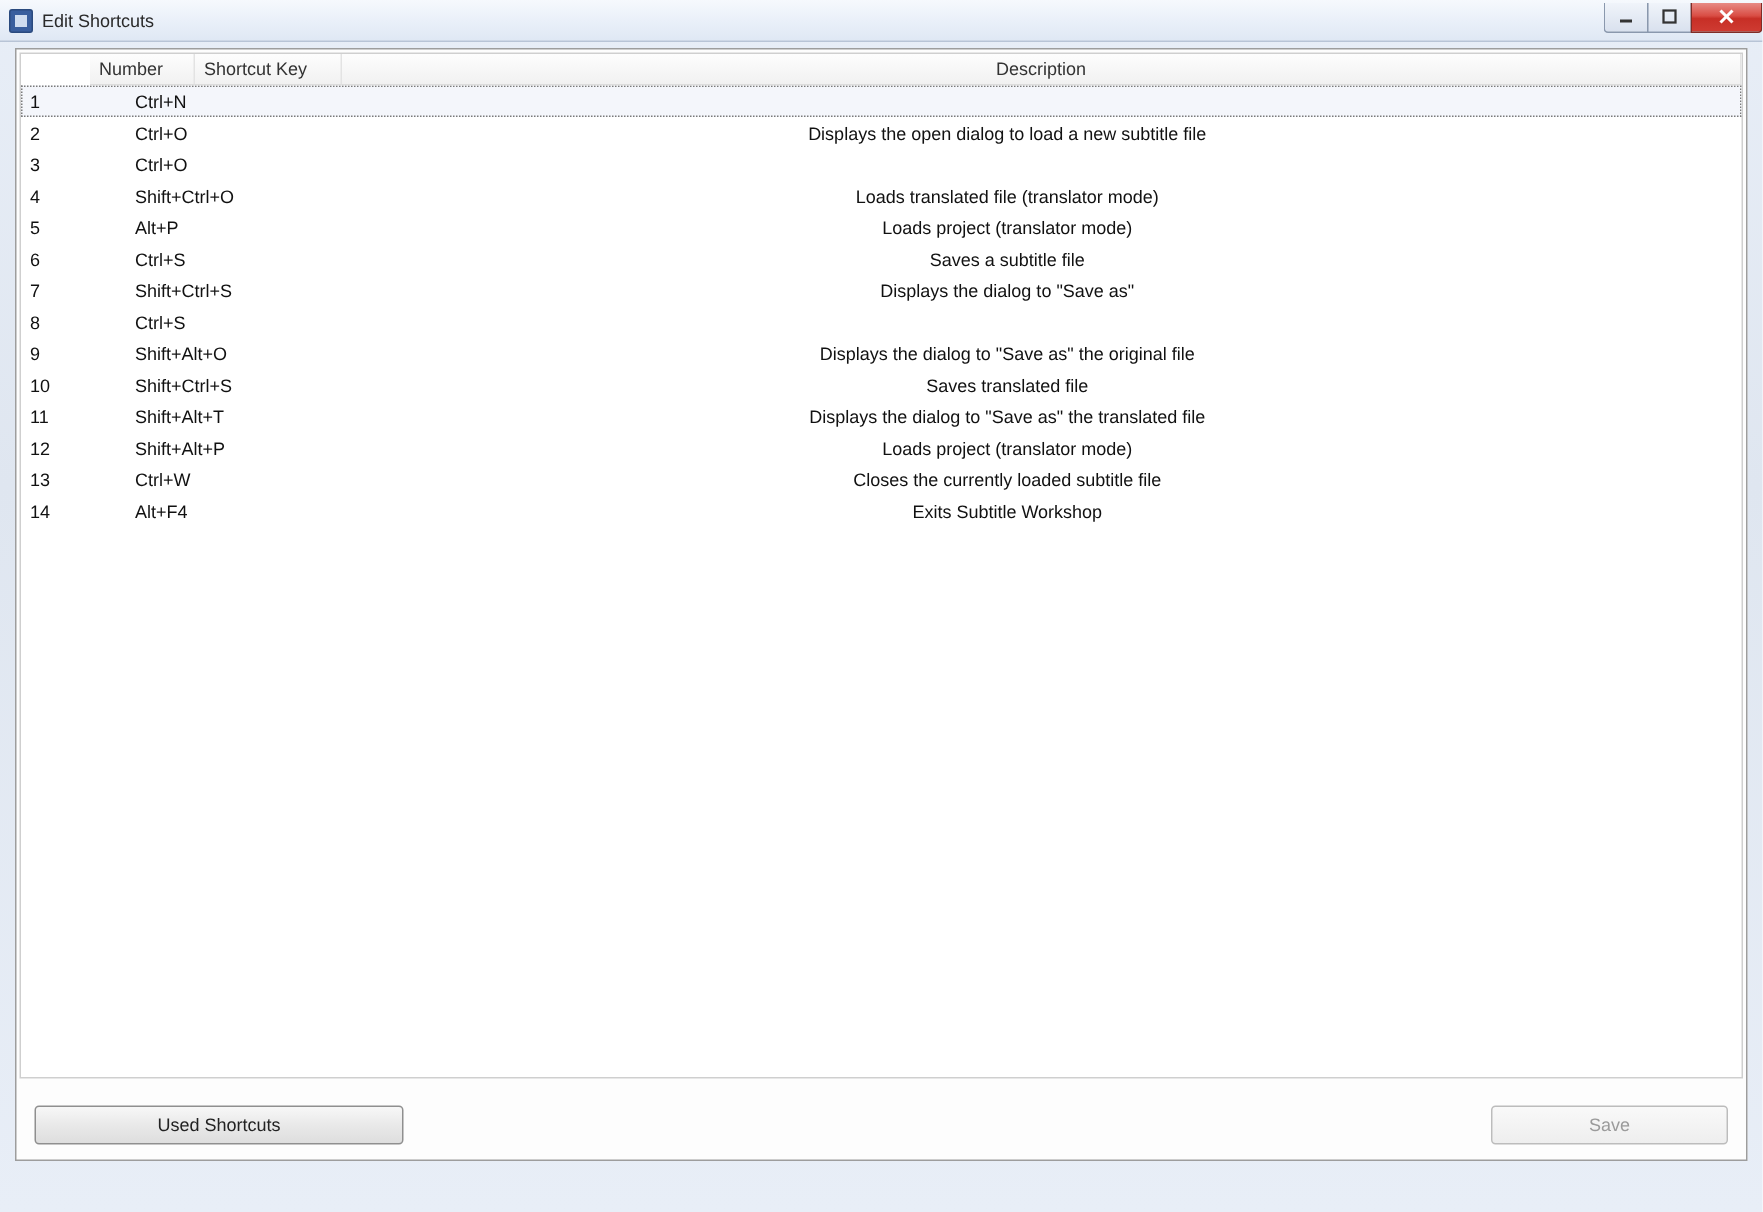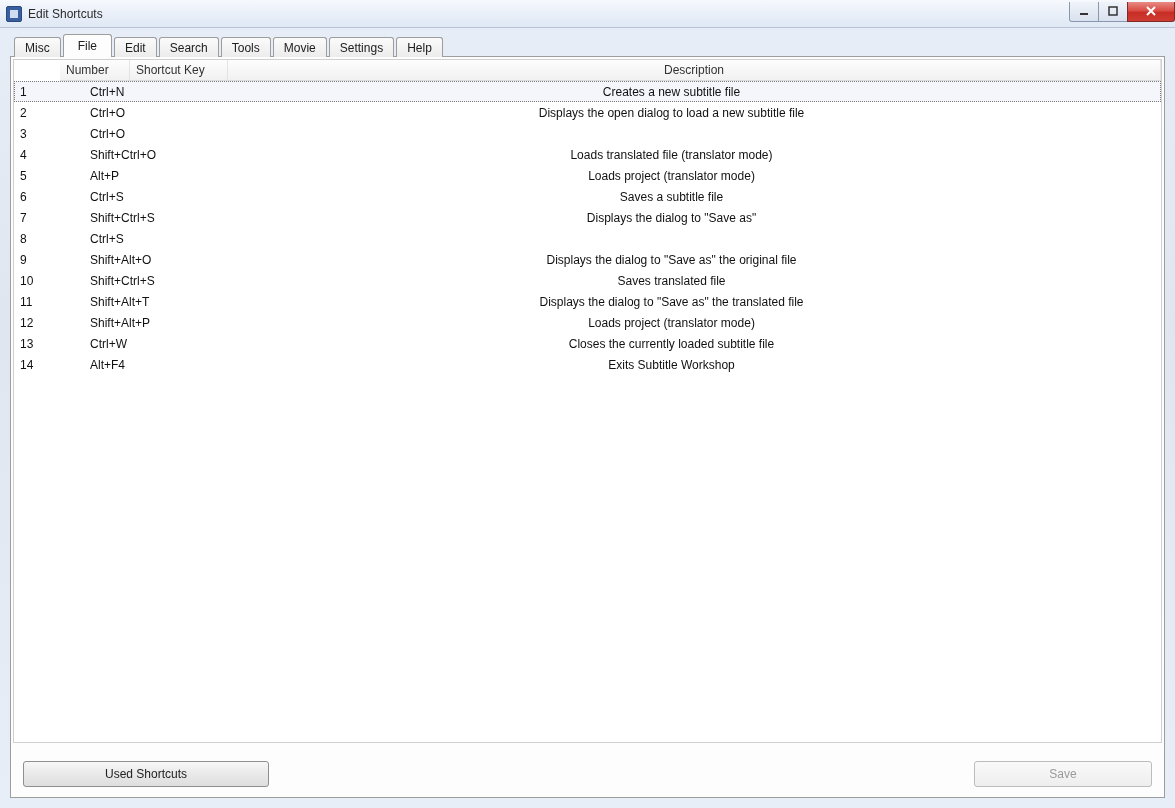--- a/index.html
+++ b/index.html
@@ -154,21 +154,21 @@
   .btn {
     border: 1px solid #8f8f8f;
     border-radius: 3px;
     background: linear-gradient(180deg, #f7f7f7 0%, #e9e9e9 50%, #dedede 100%);
     height: 26px;
     display: flex; align-items: center; justify-content: center;
     color: #222;
     cursor: default;
   }
   .btn.used { width: 246px; }
-  .btn.save { width: 178px; color: #9b9b9b; border-color: #bcbcbc; background: linear-gradient(180deg, #f9f9f9 0%, #eeeeee 100%); }
+  .btn.save { width: 158px; color: #9b9b9b; border-color: #bcbcbc; background: linear-gradient(180deg, #f9f9f9 0%, #eeeeee 100%); }
 </style>
 </head>
 <body>
 
 <div class="titlebar">
   <span class="app-icon"></span>
   <span class="title-text">Edit Shortcuts</span>
   <span class="spacer"></span>
   <div class="win-buttons">
     <div class="win-btn min">
@@ -185,43 +185,32 @@
       <svg width="14" height="12">
           <line x1="3" y1="2" x2="11" y2="10" stroke="#fff" stroke-width="2"></line>
           <line x1="11" y1="2" x2="3" y2="10" stroke="#fff" stroke-width="2"></line>
         </svg>
     </div>
   </div>
 </div>
 
 <div class="client">
 
-  <div class="tabs-bar" id="tabs-bar">
-      <div class="tab">Misc</div>
-      <div class="tab active">File</div>
-      <div class="tab">Edit</div>
-      <div class="tab">Search</div>
-      <div class="tab">Tools</div>
-      <div class="tab">Movie</div>
-      <div class="tab">Settings</div>
-      <div class="tab">Help</div>
-    </div>
 
   <div class="tab-panel">
     <div class="listview">
       <div class="lv-header">
         <div class="lv-col-head col-number">Number</div>
         <div class="lv-col-head col-key">Shortcut Key</div>
         <div class="lv-col-head col-desc">Description</div>
       </div>
       <div class="lv-body" id="lv-body">
           <div class="row selected">
             <div class="cell col-number">1</div>
             <div class="cell col-key">Ctrl+N</div>
-            <div class="cell col-desc">Creates a new subtitle file</div>
           </div>
           <div class="row">
             <div class="cell col-number">2</div>
             <div class="cell col-key">Ctrl+O</div>
             <div class="cell col-desc">Displays the open dialog to load a new subtitle file</div>
           </div>
           <div class="row">
             <div class="cell col-number">3</div>
             <div class="cell col-key">Ctrl+O</div>
           </div>

